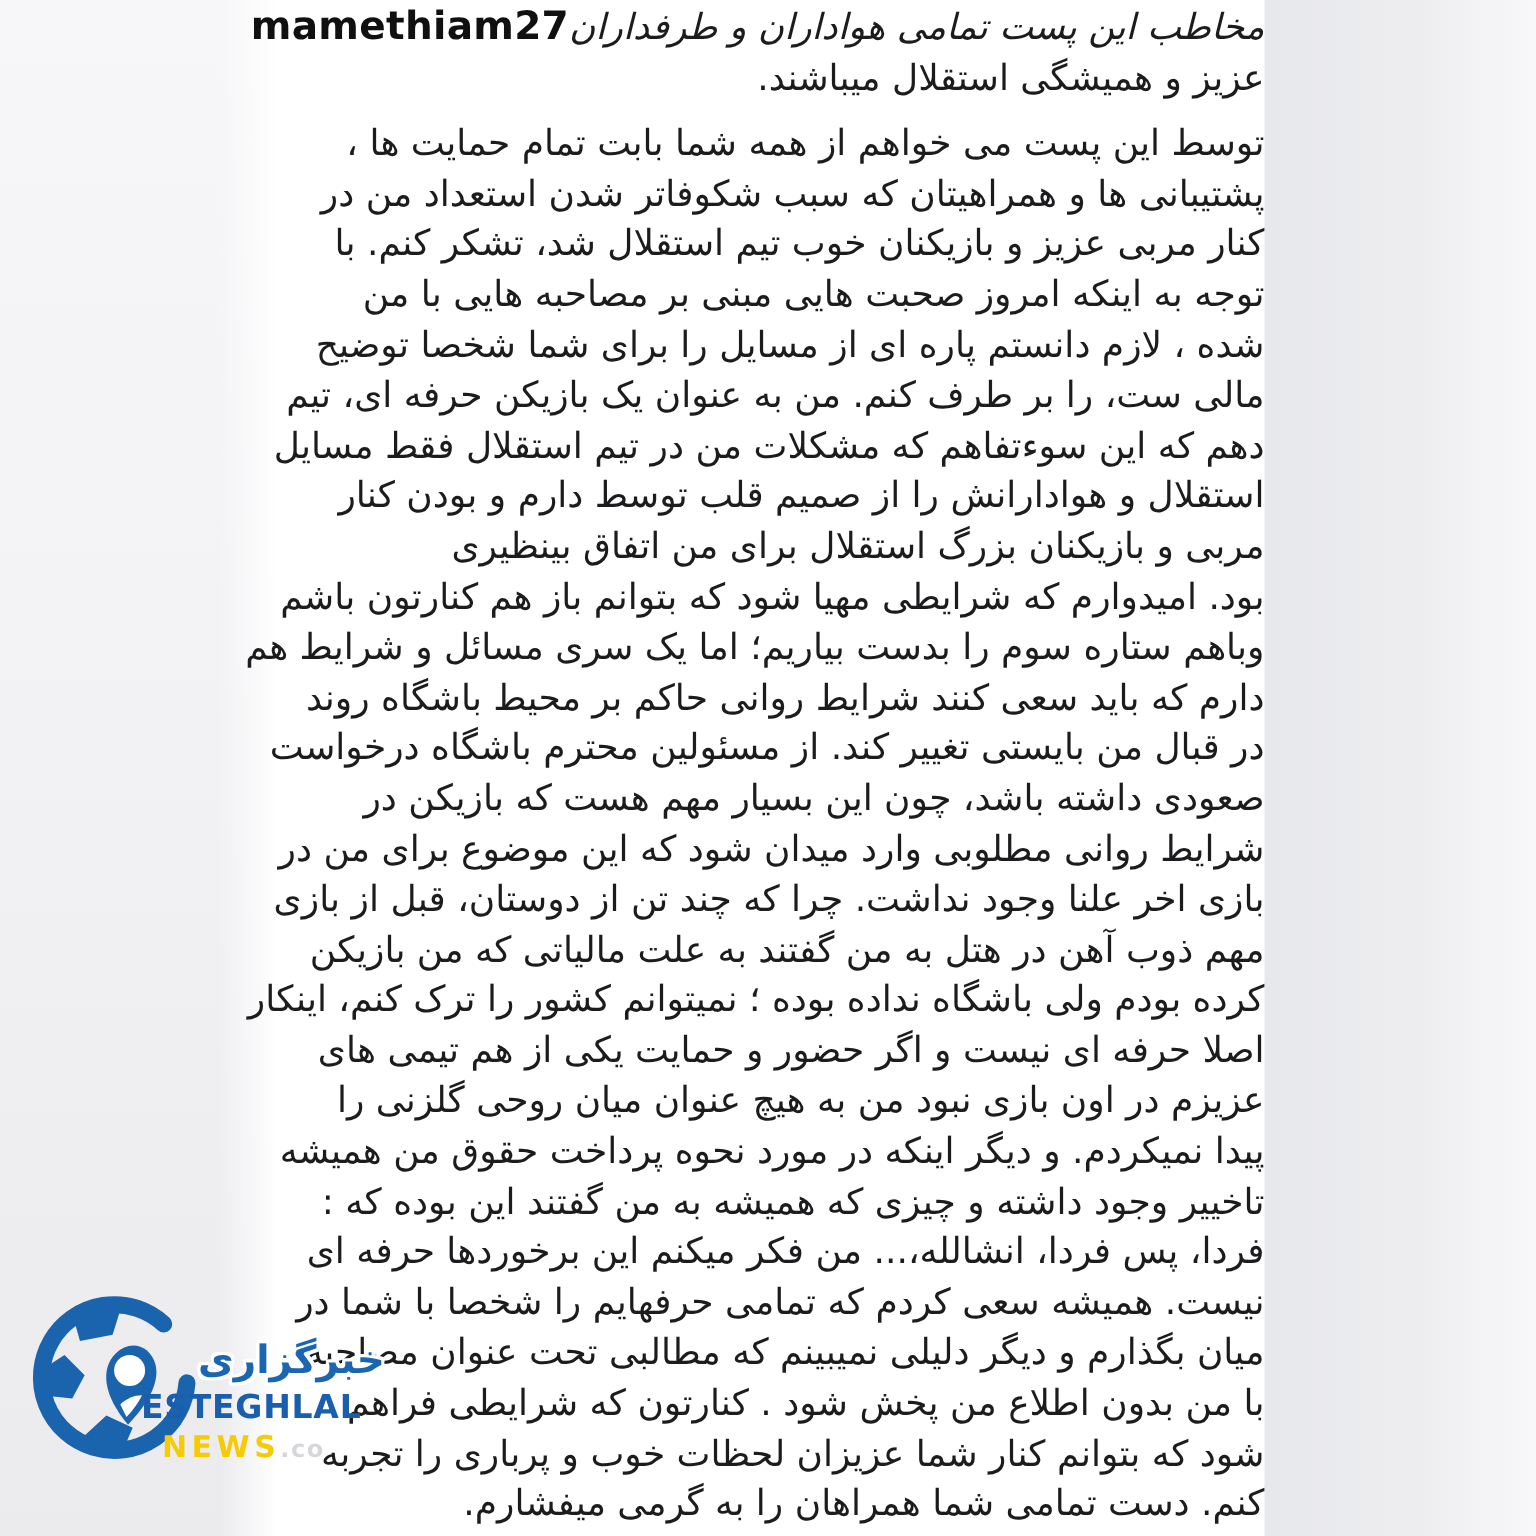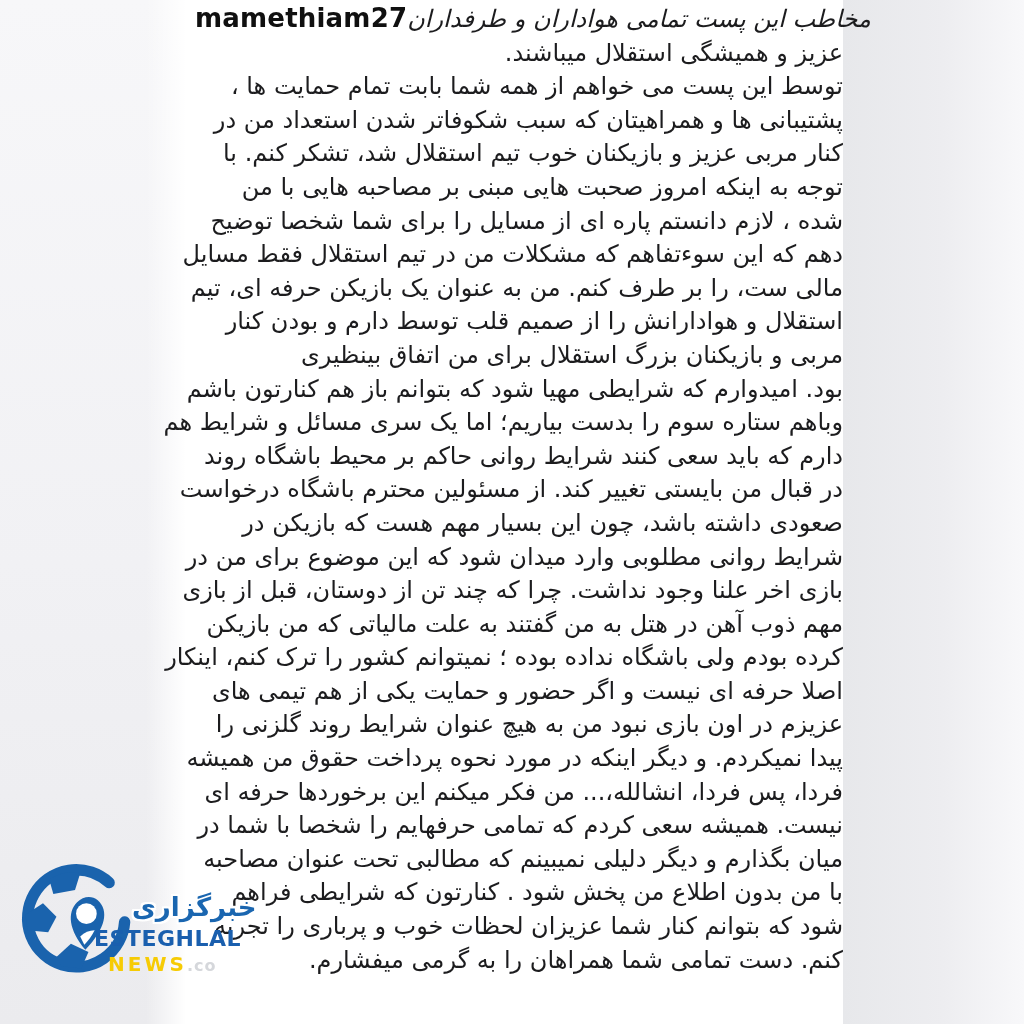--- a/index.html
+++ b/index.html
@@ -22,35 +22,35 @@
   .strip-right {
     position:absolute; left:843px; top:0; width:181px; height:1024px;
     background:linear-gradient(to right, #e7e8eb 0%, #ededf0 55%, #f8f8fa 100%);
   }
   
   .caption {
     position:absolute; left:195px; top:2px; width:648px;
     color:#1c1c1e;
   }
   .first-line {
-    display:flex; justify-content:flex-start; align-items:baseline;
+    display:flex; justify-content:flex-end; align-items:baseline;
     line-height:33.6px; white-space:nowrap;
   }
   .username {
     direction:ltr; font-weight:bold; font-size:26px; color:#101010;
     letter-spacing:0.2px;
   }
   .first-text {
     direction:rtl; font-size:24px; text-align:right;font-style:italic;
   }
   .caption-line {
     direction:rtl; text-align:right; white-space:nowrap;
     font-size:24px; line-height:33.6px;
   }
-  .para-gap { }
+  .para-gap { margin-bottom:10px; }
   
   .watermark { position:absolute; left:12px; top:862px; width:220px; height:150px; }
   .wm-ball { position:absolute; left:0; top:0; }
   .wm-fa {
     position:absolute; left:88px; top:30px;
     direction:rtl; font-weight:bold; font-size:26px; color:#1a66b0;
     text-shadow:
       -2px 0 #fff, 2px 0 #fff, 0 -2px #fff, 0 2px #fff,
       -2px -2px #fff, 2px 2px #fff, -2px 2px #fff, 2px -2px #fff;
     margin-left: 32px;
@@ -80,36 +80,37 @@
       <span class="username">mamethiam27</span>
       <span class="first-text">مخاطب این پست تمامی هواداران و طرفداران</span>
     </div>
     <div>
         <div class="caption-line para-gap" dir="rtl">عزیز و همیشگی استقلال میباشند.</div>
         <div class="caption-line" dir="rtl">توسط این پست می خواهم از همه شما بابت تمام حمایت ها ،</div>
         <div class="caption-line" dir="rtl">پشتیبانی ها و همراهیتان که سبب شکوفاتر شدن استعداد من در</div>
         <div class="caption-line" dir="rtl">کنار مربی عزیز و بازیکنان خوب تیم استقلال شد، تشکر کنم. با</div>
         <div class="caption-line" dir="rtl">توجه به اینکه امروز صحبت هایی مبنی بر مصاحبه هایی با من</div>
         <div class="caption-line" dir="rtl">شده ، لازم دانستم پاره ای از مسایل را برای شما شخصا توضیح</div>
+        <div class="caption-line" dir="rtl">مالی ست، را بر طرف کنم. من به عنوان یک بازیکن حرفه ای، تیم</div>
         <div class="caption-line" dir="rtl">دهم که این سوءتفاهم که مشکلات من در تیم استقلال فقط مسایل</div>
-        <div class="caption-line" dir="rtl">مالی ست، را بر طرف کنم. من به عنوان یک بازیکن حرفه ای، تیم</div>
         <div class="caption-line" dir="rtl">استقلال و هوادارانش را از صمیم قلب توسط دارم و بودن کنار</div>
         <div class="caption-line" dir="rtl">مربی و بازیکنان بزرگ استقلال برای من اتفاق بینظیری</div>
         <div class="caption-line" dir="rtl">بود. امیدوارم که شرایطی مهیا شود که بتوانم باز هم کنارتون باشم</div>
         <div class="caption-line" dir="rtl">وباهم ستاره سوم را بدست بیاریم؛ اما یک سری مسائل و شرایط هم</div>
         <div class="caption-line" dir="rtl">دارم که باید سعی کنند شرایط روانی حاکم بر محیط باشگاه روند</div>
         <div class="caption-line" dir="rtl">در قبال من بایستی تغییر کند. از مسئولین محترم باشگاه درخواست</div>
         <div class="caption-line" dir="rtl">صعودی داشته باشد، چون این بسیار مهم هست که بازیکن در</div>
         <div class="caption-line" dir="rtl">شرایط روانی مطلوبی وارد میدان شود که این موضوع برای من در</div>
         <div class="caption-line" dir="rtl">بازی اخر علنا وجود نداشت. چرا که چند تن از دوستان، قبل از بازی</div>
         <div class="caption-line" dir="rtl">مهم ذوب آهن در هتل به من گفتند به علت مالیاتی که من بازیکن</div>
         <div class="caption-line" dir="rtl">کرده بودم ولی باشگاه نداده بوده ؛ نمیتوانم کشور را ترک کنم، اینکار</div>
         <div class="caption-line" dir="rtl">اصلا حرفه ای نیست و اگر حضور و حمایت یکی از هم تیمی های</div>
-        <div class="caption-line" dir="rtl">عزیزم در اون بازی نبود من به هیچ عنوان شرایط روند گلزنی را</div>
+        <div class="caption-line" dir="rtl">عزیزم در اون بازی نبود من به هیچ عنوان میان روحی گلزنی را</div>
         <div class="caption-line" dir="rtl">پیدا نمیکردم. و دیگر اینکه در مورد نحوه پرداخت حقوق من همیشه</div>
+        <div class="caption-line" dir="rtl">تاخییر وجود داشته و چیزی که همیشه به من گفتند این بوده که :</div>
         <div class="caption-line" dir="rtl">فردا، پس فردا، انشالله،... من فکر میکنم این برخوردها حرفه ای</div>
         <div class="caption-line" dir="rtl">نیست. همیشه سعی کردم که تمامی حرفهایم را شخصا با شما در</div>
         <div class="caption-line" dir="rtl">میان بگذارم و دیگر دلیلی نمیبینم که مطالبی تحت عنوان مصاحبه</div>
         <div class="caption-line" dir="rtl">با من بدون اطلاع من پخش شود . کنارتون که شرایطی فراهم</div>
         <div class="caption-line" dir="rtl">شود که بتوانم کنار شما عزیزان لحظات خوب و پرباری را تجربه</div>
         <div class="caption-line" dir="rtl">کنم. دست تمامی شما همراهان را به گرمی میفشارم.</div>
       </div>
   </div>
 
   <div class="watermark">

